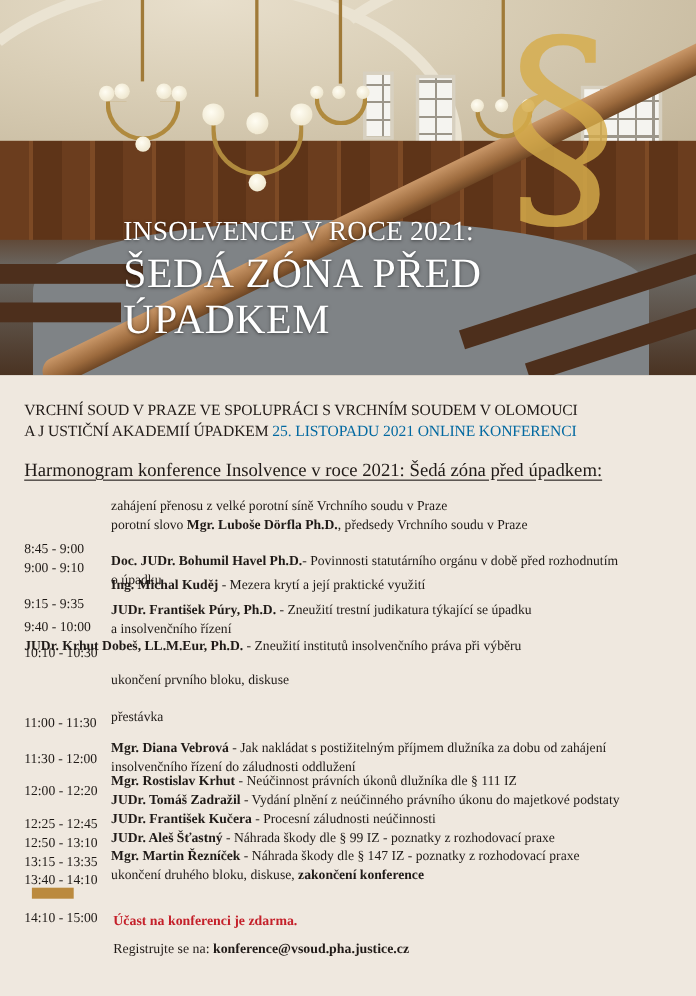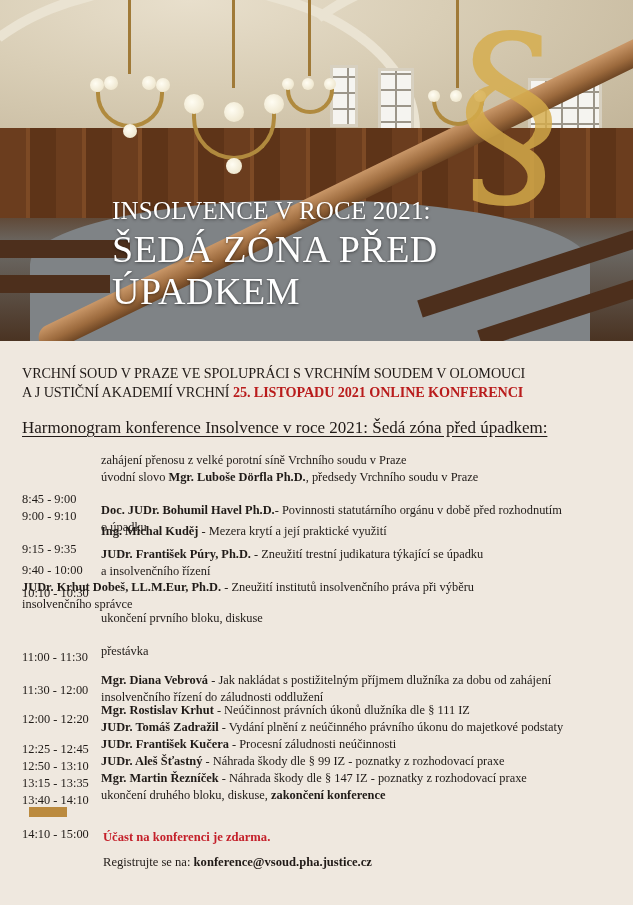--- a/index.html
+++ b/index.html
@@ -67,21 +67,21 @@
     text-shadow: 0 1px 3px rgba(0,0,0,0.5);
   }
   .hero-title .l1 { font-size: 25px; letter-spacing: 0.2px; line-height: 30px; }
   .hero-title .l2 { font-size: 38px; line-height: 42px; margin-top: 2px; letter-spacing: 0.5px; }
   .hero-title .l3 { font-size: 38px; line-height: 42px; letter-spacing: 0.5px; }
 
   .intro {
     position: absolute; left: 22px; top: 364px; font-size: 14.2px; line-height: 19px;
     letter-spacing: -0.1px; color: #201a17;
   }
-  .intro .red { color: #b91c1c; font-weight: bold; }
+  .intro .red { color: #0369a1; font-weight: normal; }
 
   .schedule-title {
     position: absolute; left: 22px; top: 417px; font-size: 17px; line-height: 22px;
     text-decoration: underline; text-underline-offset: 3px; color: #201a17;
   }
 
   .schedule { position: absolute; left: 22px; top: 452px; width: 600px; font-size: 12.4px; }
   .row { position: absolute; left: 0; display: flex; line-height: 17px; }
   .row .time { width: 79px; flex-shrink: 0; margin-top: 39px; }
   .row .desc { width: 500px; }
@@ -153,49 +153,49 @@
   <div class="hero-title">
     <div class="l1">INSOLVENCE V ROCE 2021:</div>
     <div class="l2">ŠEDÁ ZÓNA PŘED</div>
     <div class="l3">ÚPADKEM</div>
   </div>
 </div>
 
 <div class="intro">
   <div>VRCHNÍ SOUD V PRAZE VE SPOLUPRÁCI S VRCHNÍM SOUDEM V OLOMOUCI</div>
   <div>
-    <span>A J USTIČNÍ AKADEMIÍ VRCHNÍ </span><span class="red">25. LISTOPADU 2021 ONLINE KONFERENCI</span>
+    <span>A J USTIČNÍ AKADEMIÍ ÚPADKEM </span><span class="red">25. LISTOPADU 2021 ONLINE KONFERENCI</span>
   </div>
 </div>
 
 <div class="schedule-title">Harmonogram konference Insolvence v roce 2021: Šedá zóna před úpadkem:</div>
 
 <div class="schedule" id="schedule">
     <div class="row" style="top: 0px;">
       <div class="time">8:45 - 9:00</div>
       <div class="desc"><span>zahájení přenosu z velké porotní síně Vrchního soudu v Praze</span><b></b><span></span></div>
     </div>
     <div class="row" style="top: 17px;">
       <div class="time">9:00 - 9:10</div>
-      <div class="desc"><span>úvodní slovo </span><b>Mgr. Luboše Dörfla Ph.D.</b><span>, předsedy Vrchního soudu v Praze</span></div>
+      <div class="desc"><span>porotní slovo </span><b>Mgr. Luboše Dörfla Ph.D.</b><span>, předsedy Vrchního soudu v Praze</span></div>
     </div>
     <div class="row" style="top: 50px;">
       <div class="time">9:15 - 9:35</div>
       <div class="desc"><span></span><b>Doc. JUDr. Bohumil Havel Ph.D.</b><span>- Povinnosti statutárního orgánu v době před rozhodnutím</span><div>o úpadku</div></div>
     </div>
     <div class="row" style="top: 71px;">
       <div class="time">9:40 - 10:00</div>
       <div class="desc"><span></span><b>Ing. Michal Kuděj</b><span> - Mezera krytí a její praktické využití</span></div>
     </div>
     <div class="row" style="top: 94px;">
       <div class="time">10:10 - 10:30</div>
       <div class="desc"><span></span><b>JUDr. František Púry, Ph.D.</b><span> - Zneužití trestní judikatura týkající se úpadku</span><div>a insolvenčního řízení</div></div>
     </div>
     <div class="row" style="top: 127px;">
-      <div class="desc"><span></span><b>JUDr. Krhut Dobeš, LL.M.Eur, Ph.D.</b><span> - Zneužití institutů insolvenčního práva při výběru</span><div>insolvenčního správce</div></div>
+      <div class="desc"><span></span><b>JUDr. Krhut Dobeš, LL.M.Eur, Ph.D.</b><span> - Zneužití institutů insolvenčního práva při výběru</span></div>
     </div>
     <div class="row" style="top: 158px;">
       <div class="time">11:00 - 11:30</div>
       <div class="desc"><span>ukončení prvního bloku, diskuse</span><b></b><span></span></div>
     </div>
     <div class="row" style="top: 191px;">
       <div class="time">11:30 - 12:00</div>
       <div class="desc"><span>přestávka</span><b></b><span></span></div>
     </div>
     <div class="row" style="top: 220px;">

